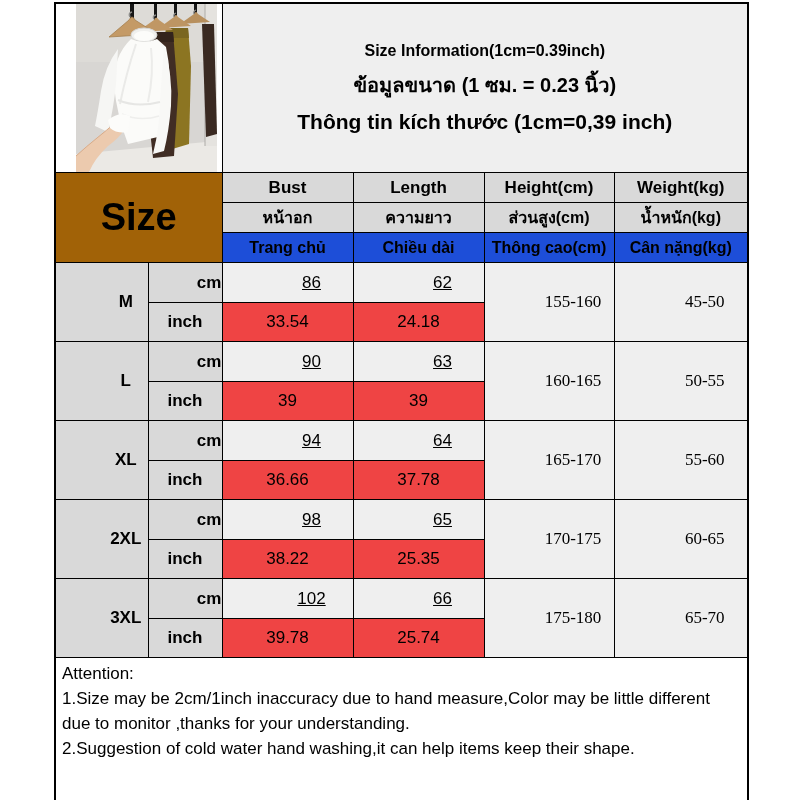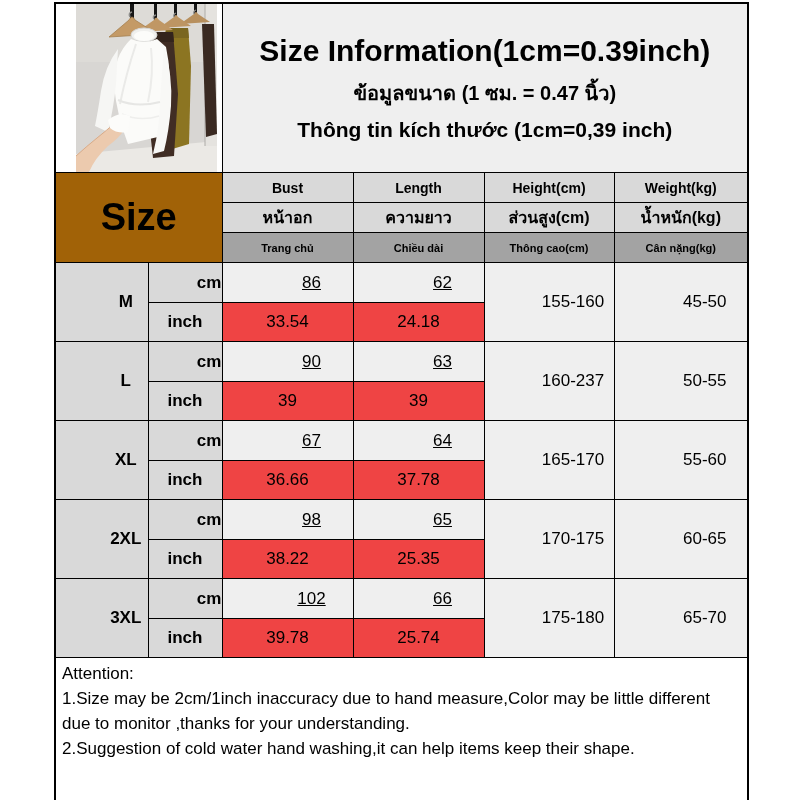--- a/index.html
+++ b/index.html
@@ -14,38 +14,38 @@
     width:693px; border-collapse:collapse; table-layout:fixed;
     border:2px solid #000;
   }
   td { border:1px solid #000; text-align:center; vertical-align:middle; padding:0; overflow:hidden; }
 
   
   td.photo-cell { background:#ffffff; height:168px; padding:0; }
   td.photo-cell svg { display:block; }
   td.title-cell { background:#efefef; }
   .title-lines { display:flex; flex-direction:column; justify-content:center; align-items:center; gap:9px; }
-  .title-l1 { font-size:30px; font-weight:700; }
+  .title-l1 { font-size:16px; font-weight:700; }
   .title-l2 { font-size:20px; font-weight:700; }
   .title-l3 { font-size:21px; font-weight:700; }
 
   
   td.size-cell { background:#a16207; font-size:38px; font-weight:700; }
   tr.hdr td { height:29px; }
-  td.hcell { background:#d9d9d9; font-weight:700; font-size:14px;margin-left:7px; }
+  td.hcell { background:#d9d9d9; font-weight:700; font-size:17px;margin-left:7px; }
   td.hcell-th { background:#d9d9d9; font-weight:700; font-size:16px; }
-  td.hcell-vn { background:#a3a3a3; font-weight:700; font-size:11px; }
+  td.hcell-vn { background:#1d4ed8; font-weight:700; font-size:16px; }
 
   
   tr.cm-row td { height:39px;padding-left:48px; }
   tr.inch-row td { height:38px; }
   td.lbl { background:#d9d9d9; font-weight:700; font-size:17px; }
   tr.cm-row td.val { background:#efefef; font-size:17px; font-weight:400;text-decoration:underline; }
   tr.inch-row td.val { background:#ef4444; font-size:17px; font-weight:400; }
-  td.val-merged { background:#efefef; font-size:17px; font-weight:400; }
+  td.val-merged { background:#efefef; font-size:17px; font-weight:400;font-family:Liberation Serif, serif; }
 
   
   td.attention-cell {
     height:152px; background:#fff; text-align:left; vertical-align:top;
     padding:3px 6px 0 6px; font-size:17px; line-height:25px; font-weight:400;
   }
 </style>
 </head>
 <body>
 
@@ -117,21 +117,21 @@
             <ellipse cx="61" cy="121" rx="5" ry="3" fill="#e9c3a4" transform="rotate(-30 61 121)"></ellipse>
             <ellipse cx="65" cy="125" rx="5" ry="3" fill="#e6bf9f" transform="rotate(-30 65 125)"></ellipse>
           </g>
 
           <path d="M52,116 Q63,107 74,112 L72,128 Q61,130 54,124 Z" fill="#fcfcfa"></path>
         </svg>
       </td>
       <td class="title-cell" colspan="4">
         <div class="title-lines">
           <div class="title-l1">Size Information(1cm=0.39inch)</div>
-          <div class="title-l2">ข้อมูลขนาด (1 ซม. = 0.47 นิ้ว)</div>
+          <div class="title-l2">ข้อมูลขนาด (1 ซม. = 0.23 นิ้ว)</div>
           <div class="title-l3">Thông tin kích thước (1cm=0,39 inch)</div>
         </div>
       </td>
     </tr>
 
     <tr class="hdr">
       <td class="size-cell" rowspan="3" colspan="2">Size</td>
       <td class="hcell">Bust</td>
       <td class="hcell">Length</td>
       <td class="hcell">Height(cm)</td>
@@ -162,33 +162,33 @@
       <td class="lbl">inch</td>
       <td class="val">33.54</td>
       <td class="val">24.18</td>
     </tr>
 
     <tr class="cm-row">
       <td class="lbl" rowspan="2">L</td>
       <td class="lbl">cm</td>
       <td class="val">90</td>
       <td class="val">63</td>
-      <td class="val-merged" rowspan="2">160-237</td>
+      <td class="val-merged" rowspan="2">160-165</td>
       <td class="val-merged" rowspan="2">50-55</td>
     </tr>
     <tr class="inch-row">
       <td class="lbl">inch</td>
       <td class="val">39</td>
       <td class="val">39</td>
     </tr>
 
     <tr class="cm-row">
       <td class="lbl" rowspan="2">XL</td>
       <td class="lbl">cm</td>
-      <td class="val">67</td>
+      <td class="val">94</td>
       <td class="val">64</td>
       <td class="val-merged" rowspan="2">165-170</td>
       <td class="val-merged" rowspan="2">55-60</td>
     </tr>
     <tr class="inch-row">
       <td class="lbl">inch</td>
       <td class="val">36.66</td>
       <td class="val">37.78</td>
     </tr>
 

